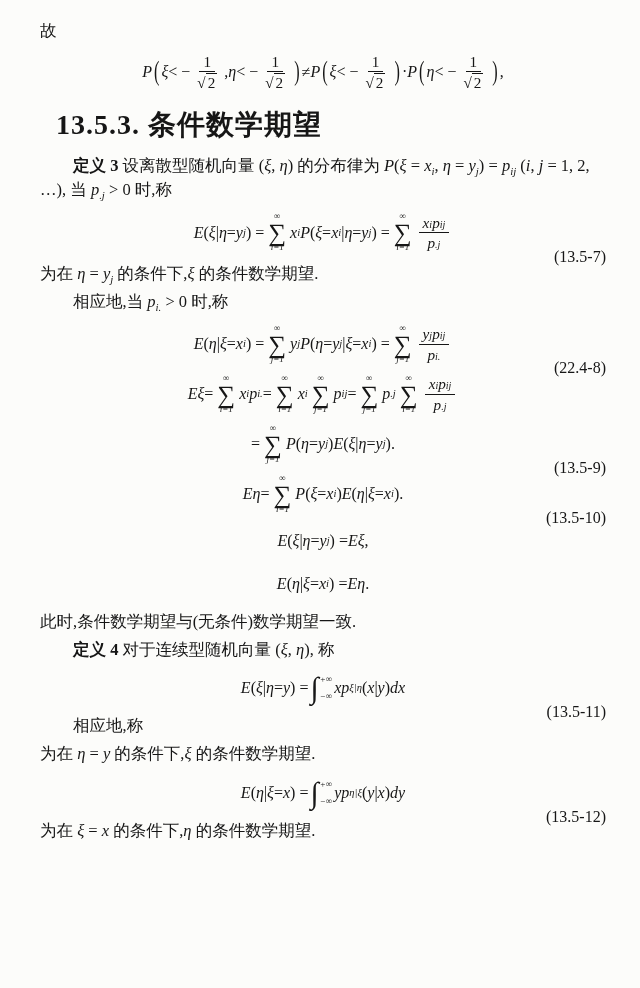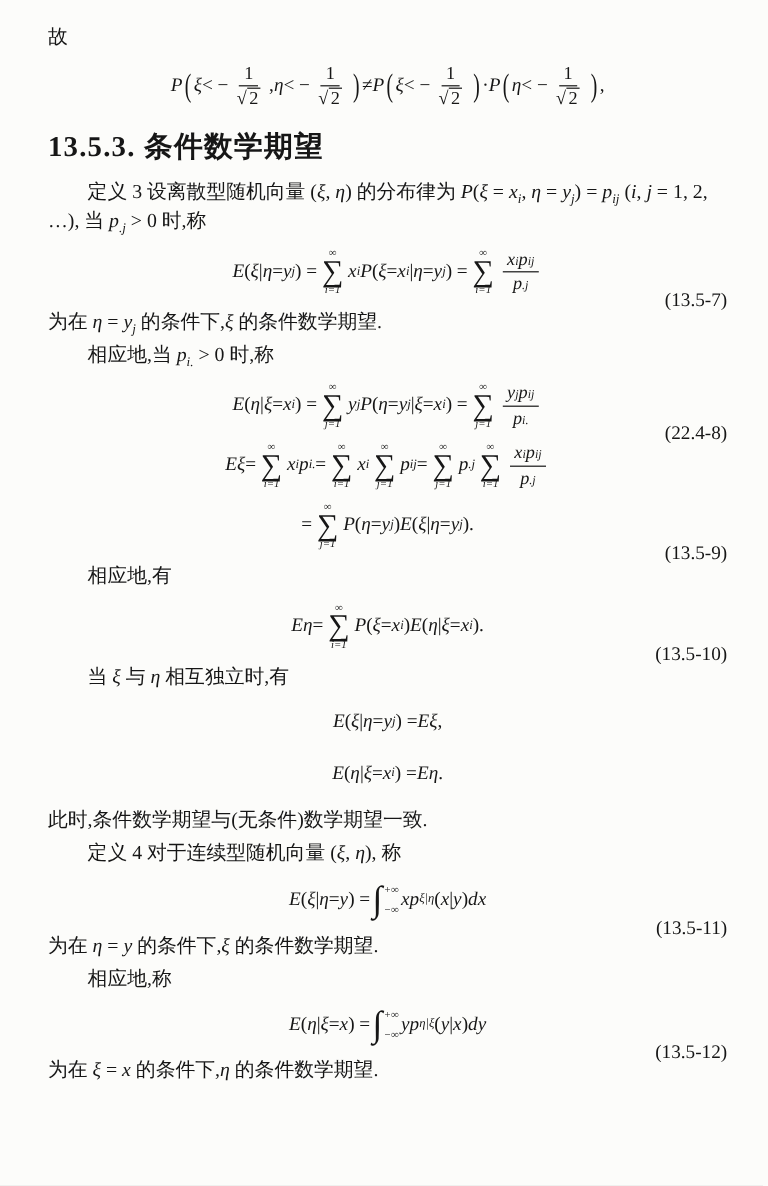--- a/index.html
+++ b/index.html
@@ -7,33 +7,33 @@
     box-sizing:border-box;width:640px;height:988px;margin:0 auto;
     background:#fcfcfa;color:#161616;
     font-family:"Liberation Serif","DejaVu Serif",serif;
     padding:16px 34px 22px 40px;
     display:flex;flex-direction:column;overflow:hidden;
   }
   #blocks{flex:0 0 auto;}
   .p{font-size:16.5px;line-height:1.5;margin:3px 0;}
   .indent{text-indent:2em;}
   .heading{
-    font-size:24px;font-weight:bold;letter-spacing:1px;
-    margin:14px 0 10px 0;
+    font-size:28px;font-weight:bold;letter-spacing:1px;
+    margin:14px 0 10px 16px;
   }
   .display{
     position:relative;display:flex;justify-content:center;align-items:center;
     text-align:center;margin:9px 0;padding:0 62px;font-size:16px;min-height:34px;
   }
   .display .line{display:inline-flex;align-items:center;flex-wrap:nowrap;white-space:nowrap;}
   .p .line{white-space:normal;}
   .eqnum{position:absolute;right:0;top:50%;transform:translateY(-50%);font-style:normal;margin-top:24px;}
   .mr{font-style:normal;}
   .mi{font-style:italic;}
-  .mb{font-weight:normal;}
+  .mb{font-weight:bold;}
   sub.msub{font-size:0.66em;font-style:italic;line-height:0;}
   .frac{
     display:inline-flex;flex-direction:column;align-items:center;
     vertical-align:middle;margin:0 3px;line-height:1.15;font-size:0.95em;
   }
   .frac .fn{padding:0 4px 1px 4px;border-bottom:1.3px solid #161616;display:inline-flex;align-items:baseline;}
   .frac .fd{padding:1px 4px 0 4px;display:inline-flex;align-items:baseline;}
   .bigop{
     display:inline-flex;flex-direction:column;align-items:center;
     vertical-align:middle;margin:0 4px;line-height:1;
@@ -311,21 +311,20 @@
           <span class="mi">ξ</span>
           <span class="mr">|</span>
           <span class="mi">η</span>
           <span class="mr"> = </span>
           <span class="mi">y</span>
           <sub class="msub">j</sub>
           <span class="mr">).</span>
         </span>
         <span class="eqnum mr">(13.5-9)</span>
       </div>
-      <div class="p indent"><span class="line"><span class="mr">相应地,有</span></span></div>
       <div class="display">
         <span class="line">
           <span class="mi">E</span>
           <span class="mi">η</span>
           <span class="mr"> = </span>
           <span class="bigop">
             <span class="lim">∞</span>
             <span class="op">∑</span>
             <span class="lim">i=1</span>
           </span>
@@ -341,21 +340,20 @@
           <span class="mi">η</span>
           <span class="mr">|</span>
           <span class="mi">ξ</span>
           <span class="mr"> = </span>
           <span class="mi">x</span>
           <sub class="msub">i</sub>
           <span class="mr">).</span>
         </span>
         <span class="eqnum mr">(13.5-10)</span>
       </div>
-      <div class="p indent"><span class="line"><span class="mr">当 </span><span class="mi">ξ</span><span class="mr"> 与 </span><span class="mi">η</span><span class="mr"> 相互独立时,有</span></span></div>
       <div class="display">
         <span class="line">
           <span class="mi">E</span>
           <span class="mr">(</span>
           <span class="mi">ξ</span>
           <span class="mr">|</span>
           <span class="mi">η</span>
           <span class="mr"> = </span>
           <span class="mi">y</span>
           <sub class="msub">j</sub>
@@ -406,22 +404,22 @@
           <sub class="msub">ξ|η</sub>
           <span class="mr">(</span>
           <span class="mi">x</span>
           <span class="mr">|</span>
           <span class="mi">y</span>
           <span class="mr">)</span>
           <span class="mi">dx</span>
         </span>
         <span class="eqnum mr">(13.5-11)</span>
       </div>
+      <div class="p indent"><span class="line"><span class="mr">相应地,称</span></span></div>
       <div class="p"><span class="line"><span class="mr">为在 </span><span class="mi">η</span><span class="mr"> = </span><span class="mi">y</span><span class="mr"> 的条件下,</span><span class="mi">ξ</span><span class="mr"> 的条件数学期望.</span></span></div>
-      <div class="p indent"><span class="line"><span class="mr">相应地,称</span></span></div>
       <div class="display">
         <span class="line">
           <span class="mi">E</span>
           <span class="mr">(</span>
           <span class="mi">η</span>
           <span class="mr">|</span>
           <span class="mi">ξ</span>
           <span class="mr"> = </span>
           <span class="mi">x</span>
           <span class="mr">) = </span>

